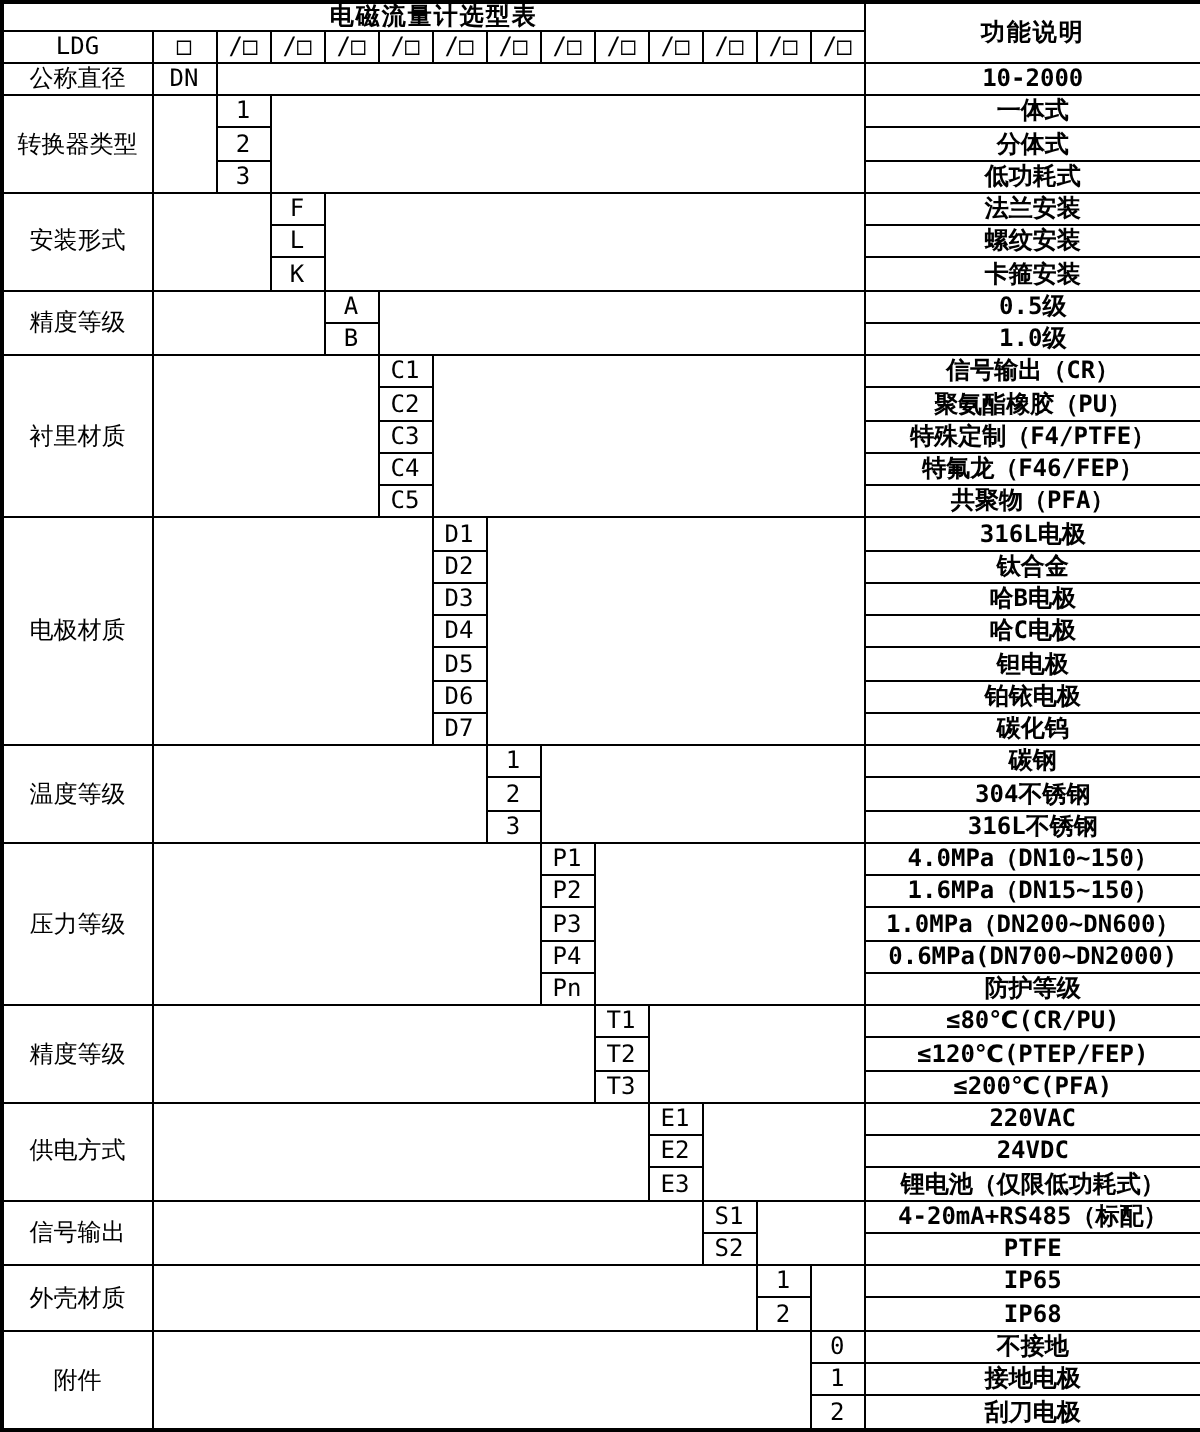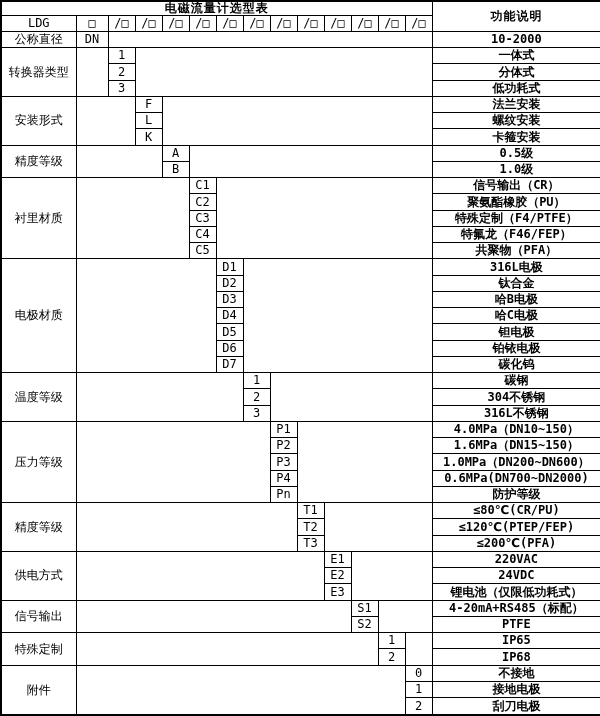--- a/index.html
+++ b/index.html
@@ -250,21 +250,21 @@
           <td class="blank-cell" colspan="10" rowspan="2"></td>
           <td class="code-cell">S1</td>
           <td class="blank-cell" colspan="2" rowspan="2"></td>
           <td class="desc-cell">4-20mA+RS485（标配）</td>
         </tr>
         <tr>
           <td class="code-cell">S2</td>
           <td class="desc-cell">PTFE</td>
         </tr>
         <tr>
-          <td class="label-cell" rowspan="2">特殊定制</td>
+          <td class="label-cell" rowspan="2">外壳材质</td>
           <td class="blank-cell" colspan="11" rowspan="2"></td>
           <td class="code-cell">1</td>
           <td class="blank-cell" colspan="1" rowspan="2"></td>
           <td class="desc-cell">IP65</td>
         </tr>
         <tr>
           <td class="code-cell">2</td>
           <td class="desc-cell">IP68</td>
         </tr>
         <tr>

